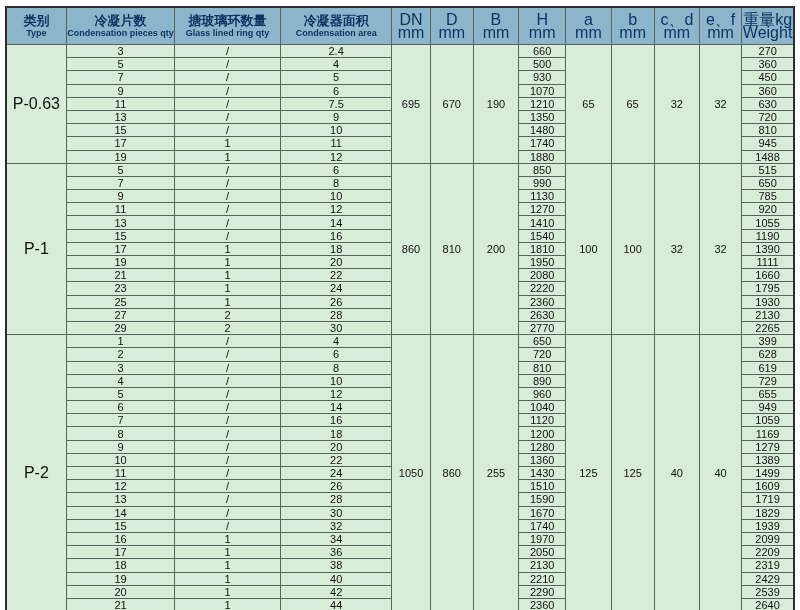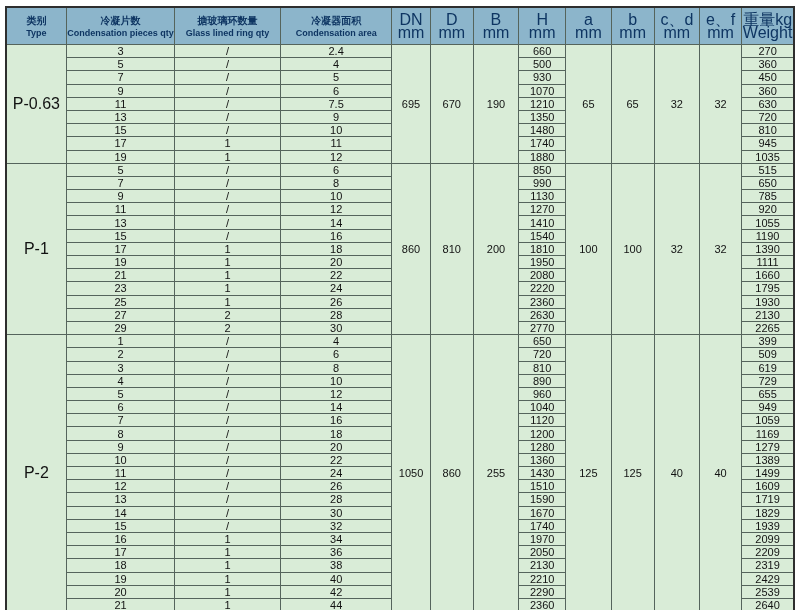--- a/index.html
+++ b/index.html
@@ -7,21 +7,21 @@
   .sheet{padding:6px 4px 0 5px;}
   table{border-collapse:collapse;table-layout:fixed;width:790px;border:2px solid #2e2e2e;}
   th,td{border:1px solid #55645c;overflow:hidden;}
   thead th{
     background:#8cb5cb;
     color:#0e3562;
     padding:2px 0 3px 0;
     vertical-align:middle;
     height:31px;
   }
-  .zh{font-size:10px;font-weight:bold;line-height:15px;white-space:nowrap;}
+  .zh{font-size:13px;font-weight:bold;line-height:15px;white-space:nowrap;}
   .en{font-size:9px;font-weight:700;line-height:11px;white-space:nowrap;}
   .en-big{font-size:16px;font-weight:normal;line-height:13px;white-space:nowrap;}
   tbody td{
     background:#d9ecd7;
     color:#121212;
     font-size:11px;
     line-height:12px;
     height:12.2px;
     text-align:center;
     vertical-align:middle;
@@ -181,21 +181,21 @@
           <td>1</td>
           <td>11</td>
           <td>1740</td>
           <td>945</td>
         </tr>
         <tr>
           <td>19</td>
           <td>1</td>
           <td>12</td>
           <td>1880</td>
-          <td>1035</td>
+          <td>1488</td>
         </tr>
         <tr>
           <td rowspan="13" class="type-col">P-1</td>
           <td>5</td>
           <td>/</td>
           <td>6</td>
           <td rowspan="13">860</td>
           <td rowspan="13">810</td>
           <td rowspan="13">200</td>
           <td>850</td>
@@ -302,21 +302,21 @@
           <td rowspan="21">125</td>
           <td rowspan="21">40</td>
           <td rowspan="21">40</td>
           <td>399</td>
         </tr>
         <tr>
           <td>2</td>
           <td>/</td>
           <td>6</td>
           <td>720</td>
-          <td>509</td>
+          <td>628</td>
         </tr>
         <tr>
           <td>3</td>
           <td>/</td>
           <td>8</td>
           <td>810</td>
           <td>619</td>
         </tr>
         <tr>
           <td>4</td>

